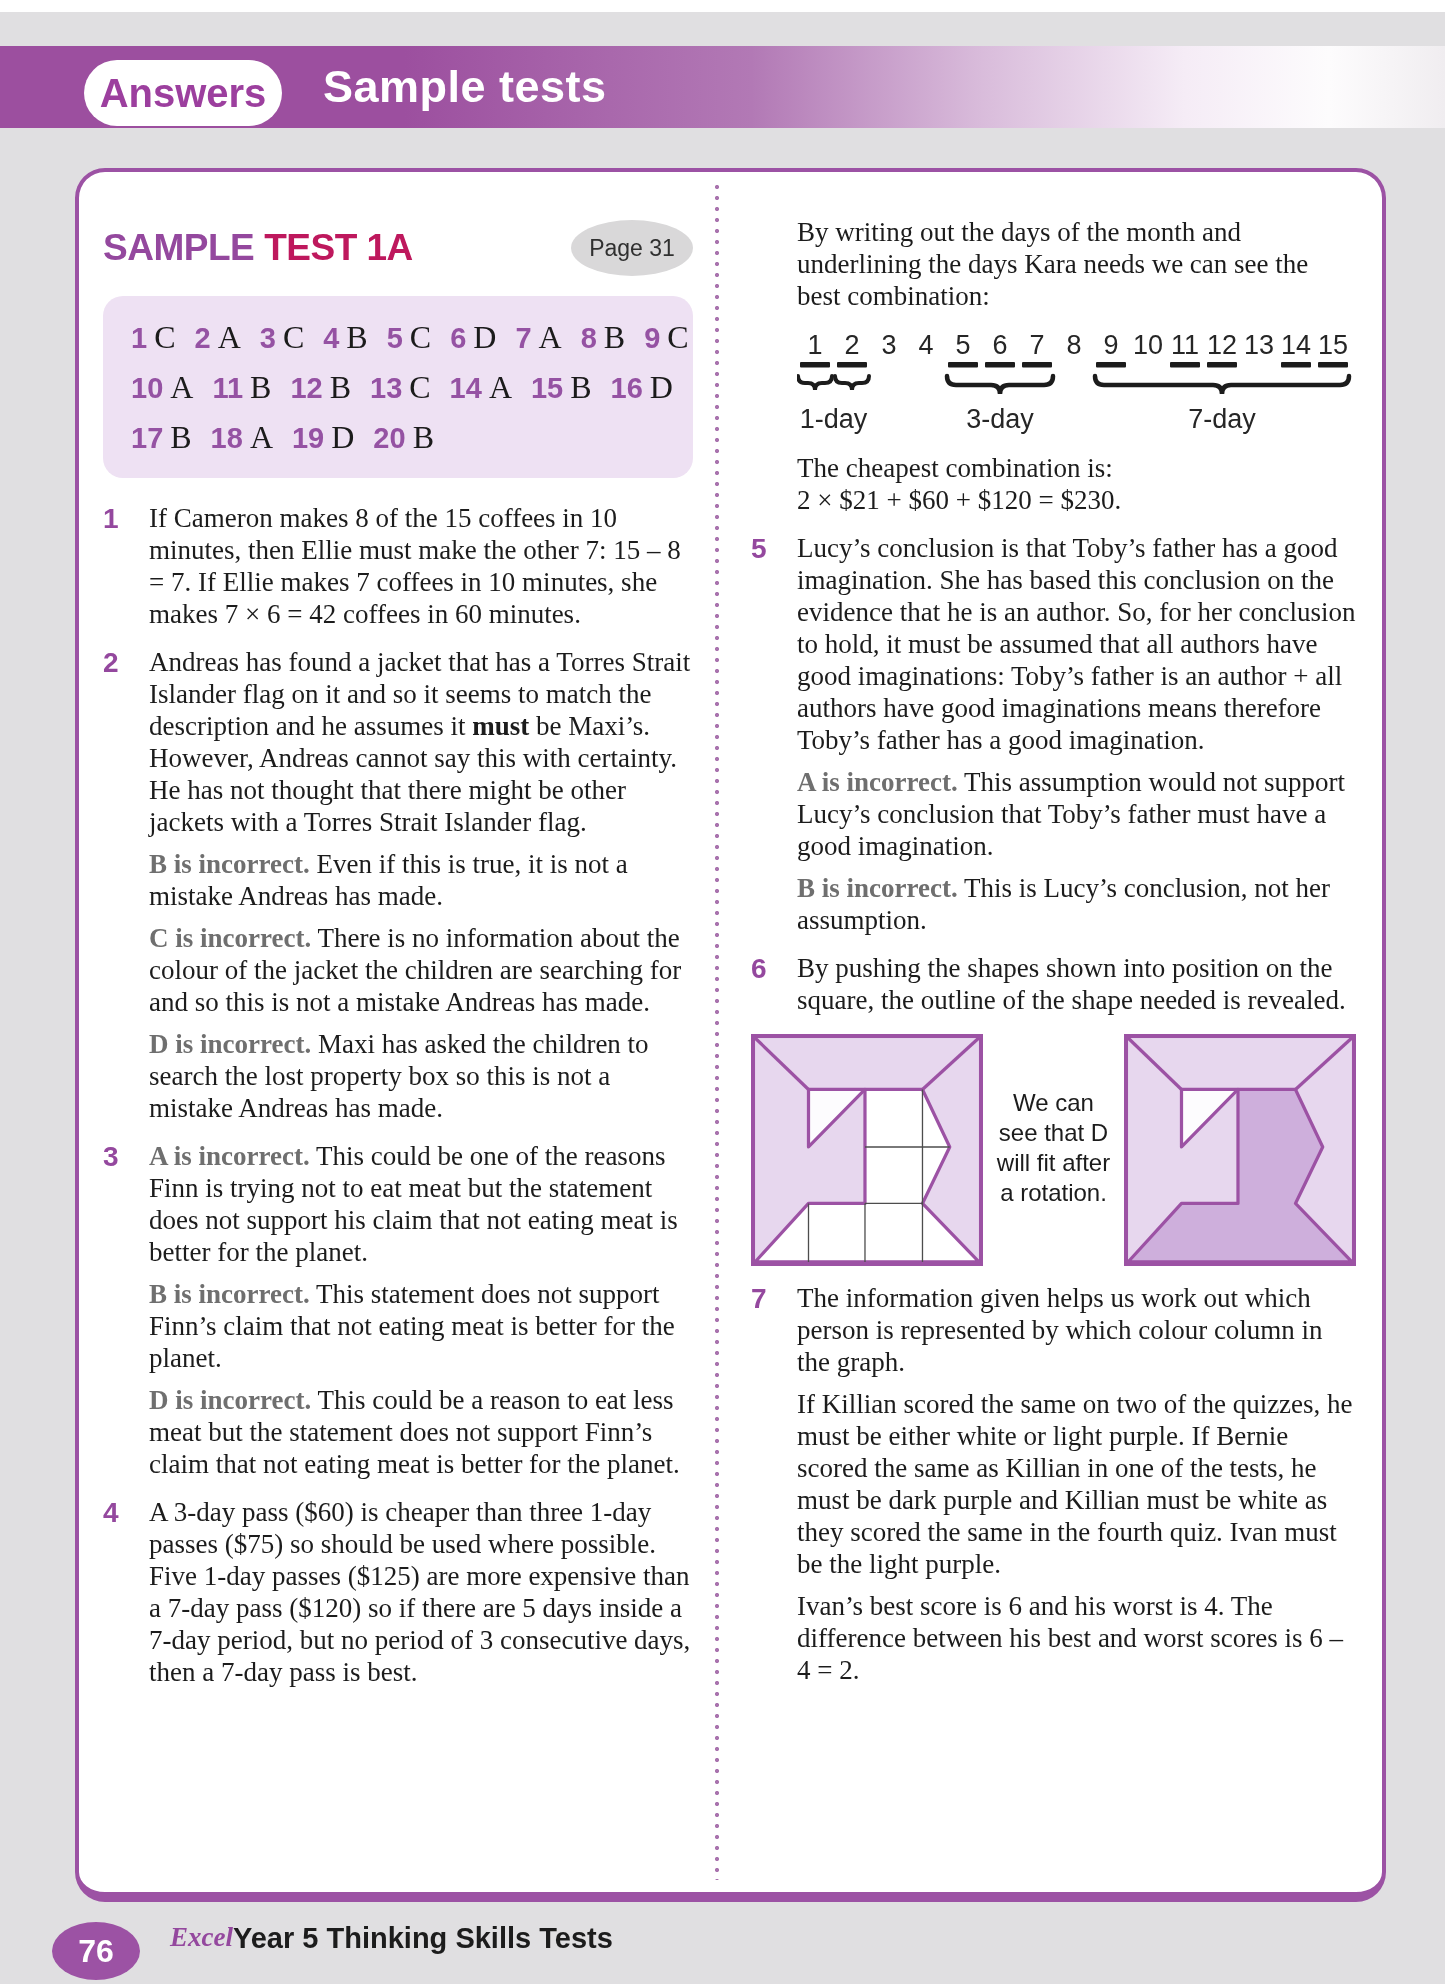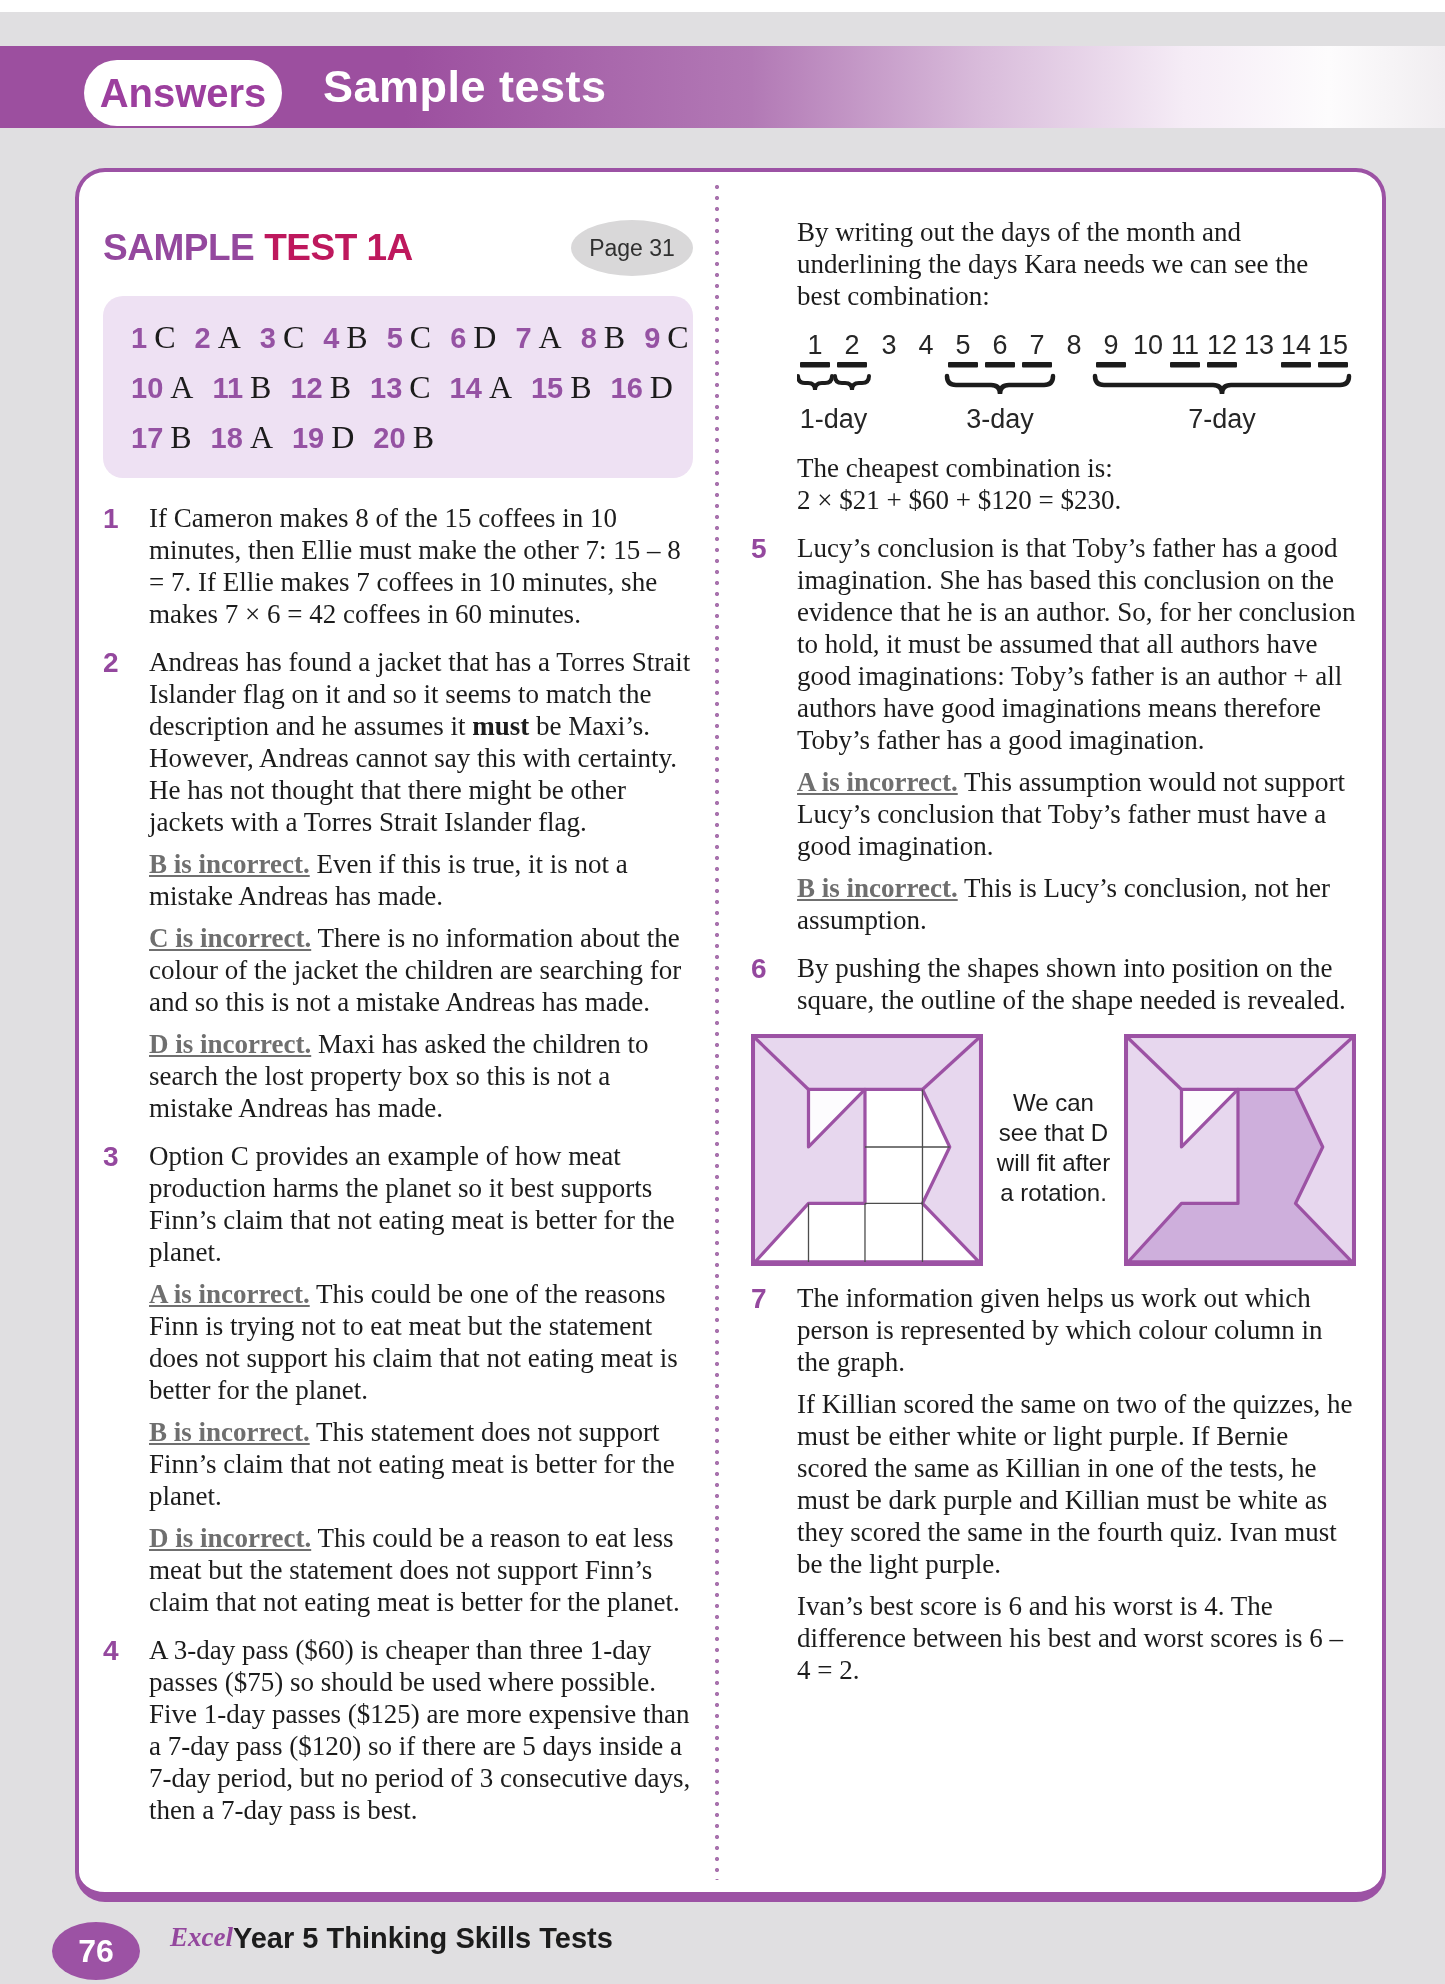--- a/index.html
+++ b/index.html
@@ -37,21 +37,21 @@
   .kn{font-family:"Liberation Sans",sans-serif;font-weight:bold;font-size:29px;color:#9552a3;}
   .kl{font-size:32px;color:#1b1b1b;margin-left:7px;}
 
   .questions{margin-top:24px;}
   .q{display:flex;margin-top:16px;}
   .q:first-child{margin-top:0;}
   .qn{flex:0 0 46px;font-family:"Liberation Sans",sans-serif;font-weight:bold;font-size:28px;color:#94489e;padding-top:1px;}
   .qb{flex:1;min-width:0;}
   .qb p{margin:10px 0 0 0;font-size:27px;line-height:32px;color:#1c1c1c;}
   .qb p:first-child{margin-top:0;}
-  .pre{font-weight:bold;color:#6f6f6f;text-decoration:underline;}
+  .pre{font-weight:bold;color:#6f6f6f;}
   .b{font-weight:bold;}
 
   .days-svg{display:block;}
   .days-svg .day-num,.days-svg .day-label{font-family:"Liberation Sans",sans-serif;font-size:27px;fill:#262626;}
 
   .shapes-row{display:flex;margin-top:18px;align-items:flex-start;}
   .shape-caption{flex:1;margin-top:54px;padding:0 8px;font-family:"Liberation Sans",sans-serif;
     font-size:24px;line-height:30px;color:#1c1c1c;text-align:center;}
 
   .footer{position:absolute;left:52px;top:1922px;display:flex;align-items:flex-start;}
@@ -181,21 +181,20 @@
             <div class="qb">
               <p><span>Andreas has found a jacket that has a Torres Strait Islander flag on it and so it seems to match the description and he assumes it </span><span class="b">must</span><span> be Maxi’s. However, Andreas cannot say this with certainty. He has not thought that there might be other jackets with a Torres Strait Islander flag.</span></p>
               <p><span class="pre">B is incorrect.</span><span> Even if this is true, it is not a mistake Andreas has made.</span></p>
               <p><span class="pre">C is incorrect.</span><span> There is no information about the colour of the jacket the children are searching for and so this is not a mistake Andreas has made.</span></p>
               <p><span class="pre">D is incorrect.</span><span> Maxi has asked the children to search the lost property box so this is not a mistake Andreas has made.</span></p>
             </div>
           </div>
           <div class="q">
             <div class="qn">3</div>
             <div class="qb">
-              <p><span>Option C provides an example of how meat production harms the planet so it best supports Finn’s claim that not eating meat is better for the planet.</span></p>
               <p><span class="pre">A is incorrect.</span><span> This could be one of the reasons Finn is trying not to eat meat but the statement does not support his claim that not eating meat is better for the planet.</span></p>
               <p><span class="pre">B is incorrect.</span><span> This statement does not support Finn’s claim that not eating meat is better for the planet.</span></p>
               <p><span class="pre">D is incorrect.</span><span> This could be a reason to eat less meat but the statement does not support Finn’s claim that not eating meat is better for the planet.</span></p>
             </div>
           </div>
           <div class="q">
             <div class="qn">4</div>
             <div class="qb">
               <p><span>A 3-day pass ($60) is cheaper than three 1-day passes ($75) so should be used where possible. Five 1-day passes ($125) are more expensive than a 7-day pass ($120) so if there are 5 days inside a 7-day period, but no period of 3 consecutive days, then a 7-day pass is best.</span></p>
             </div>

